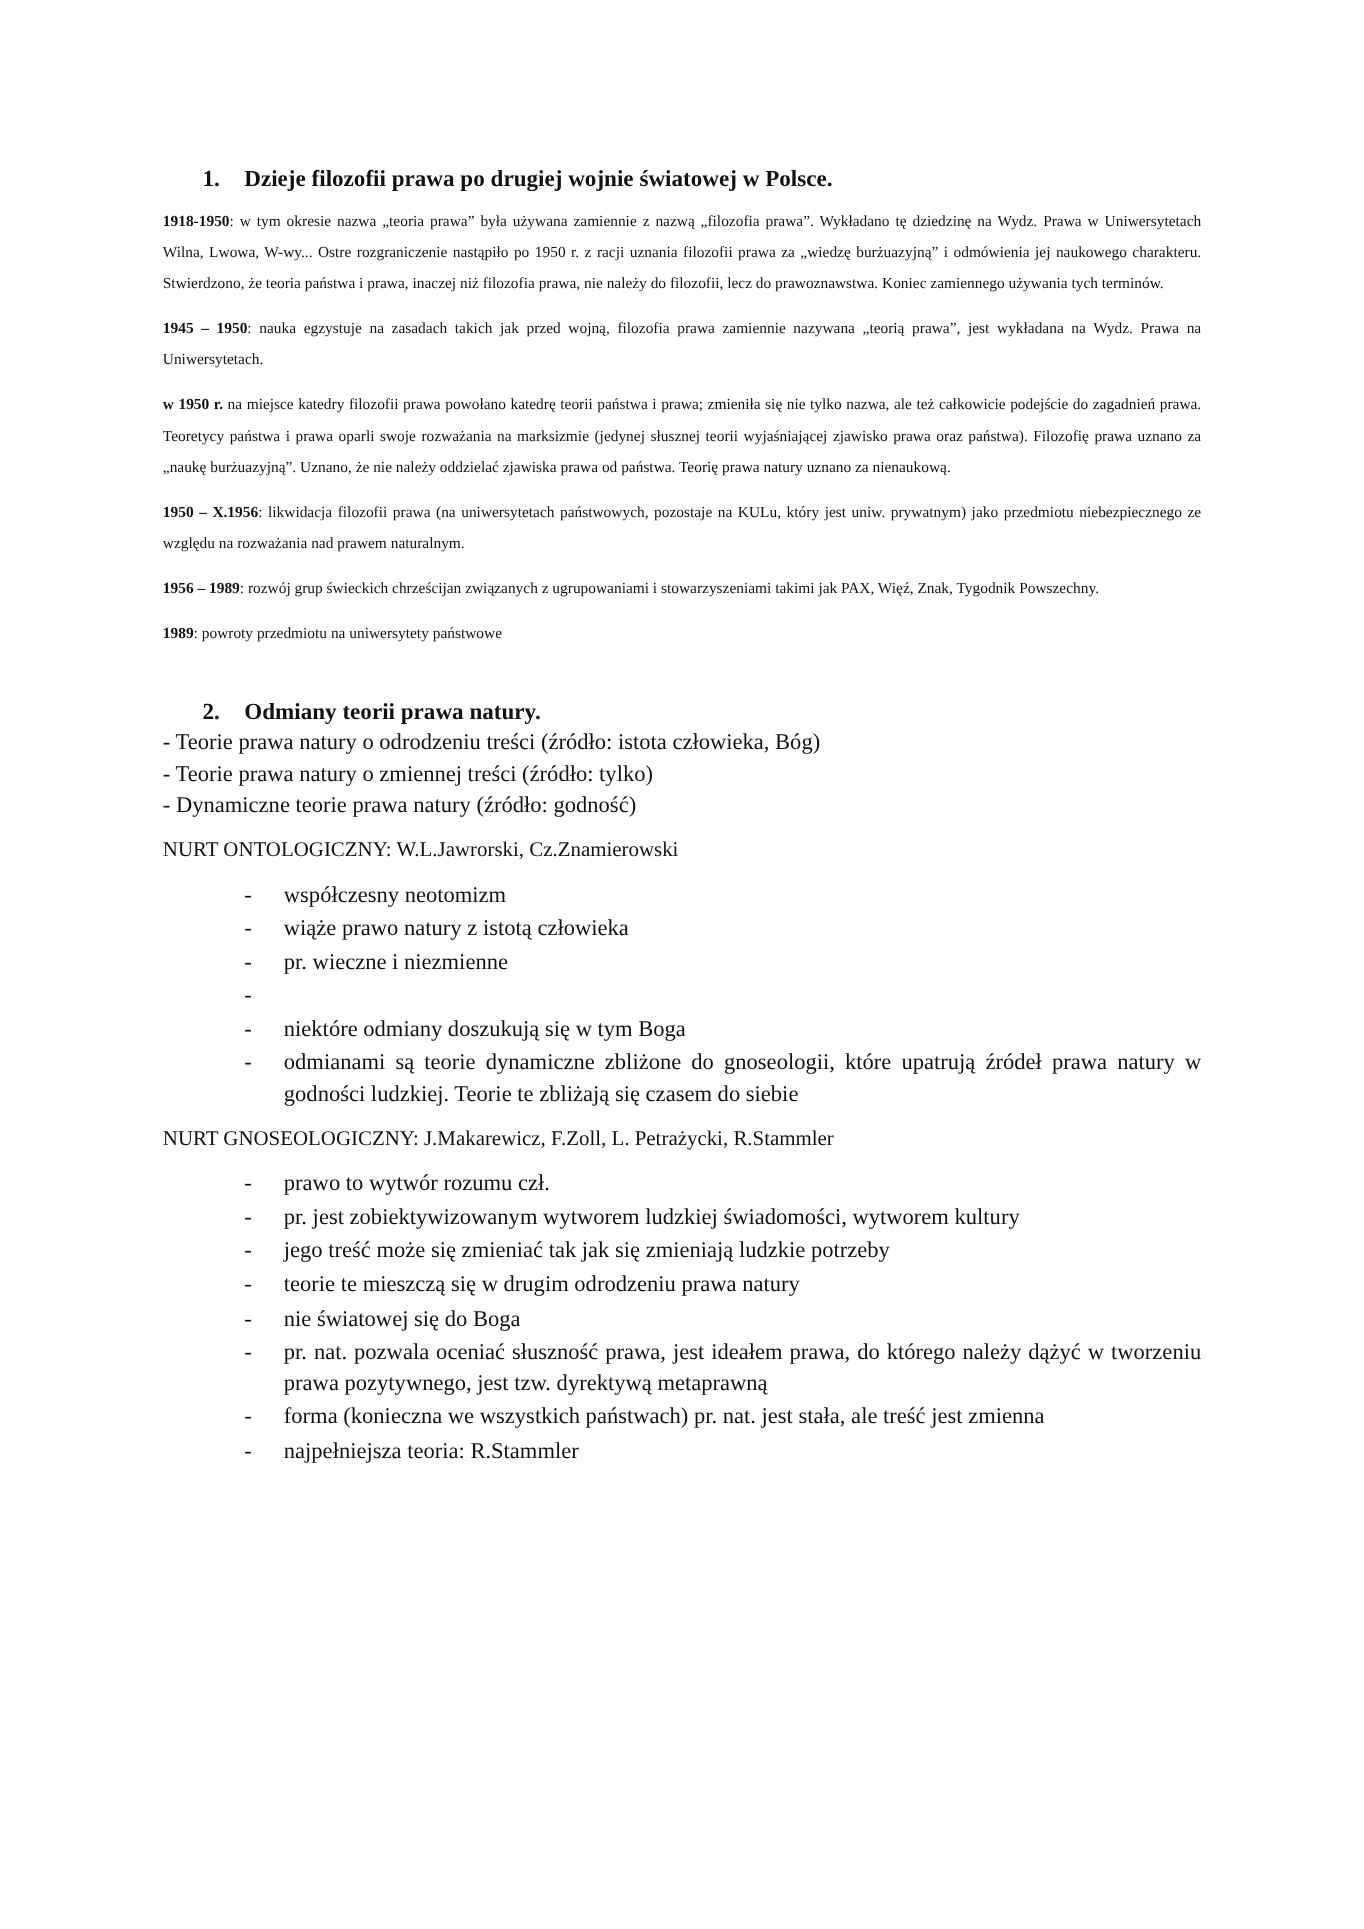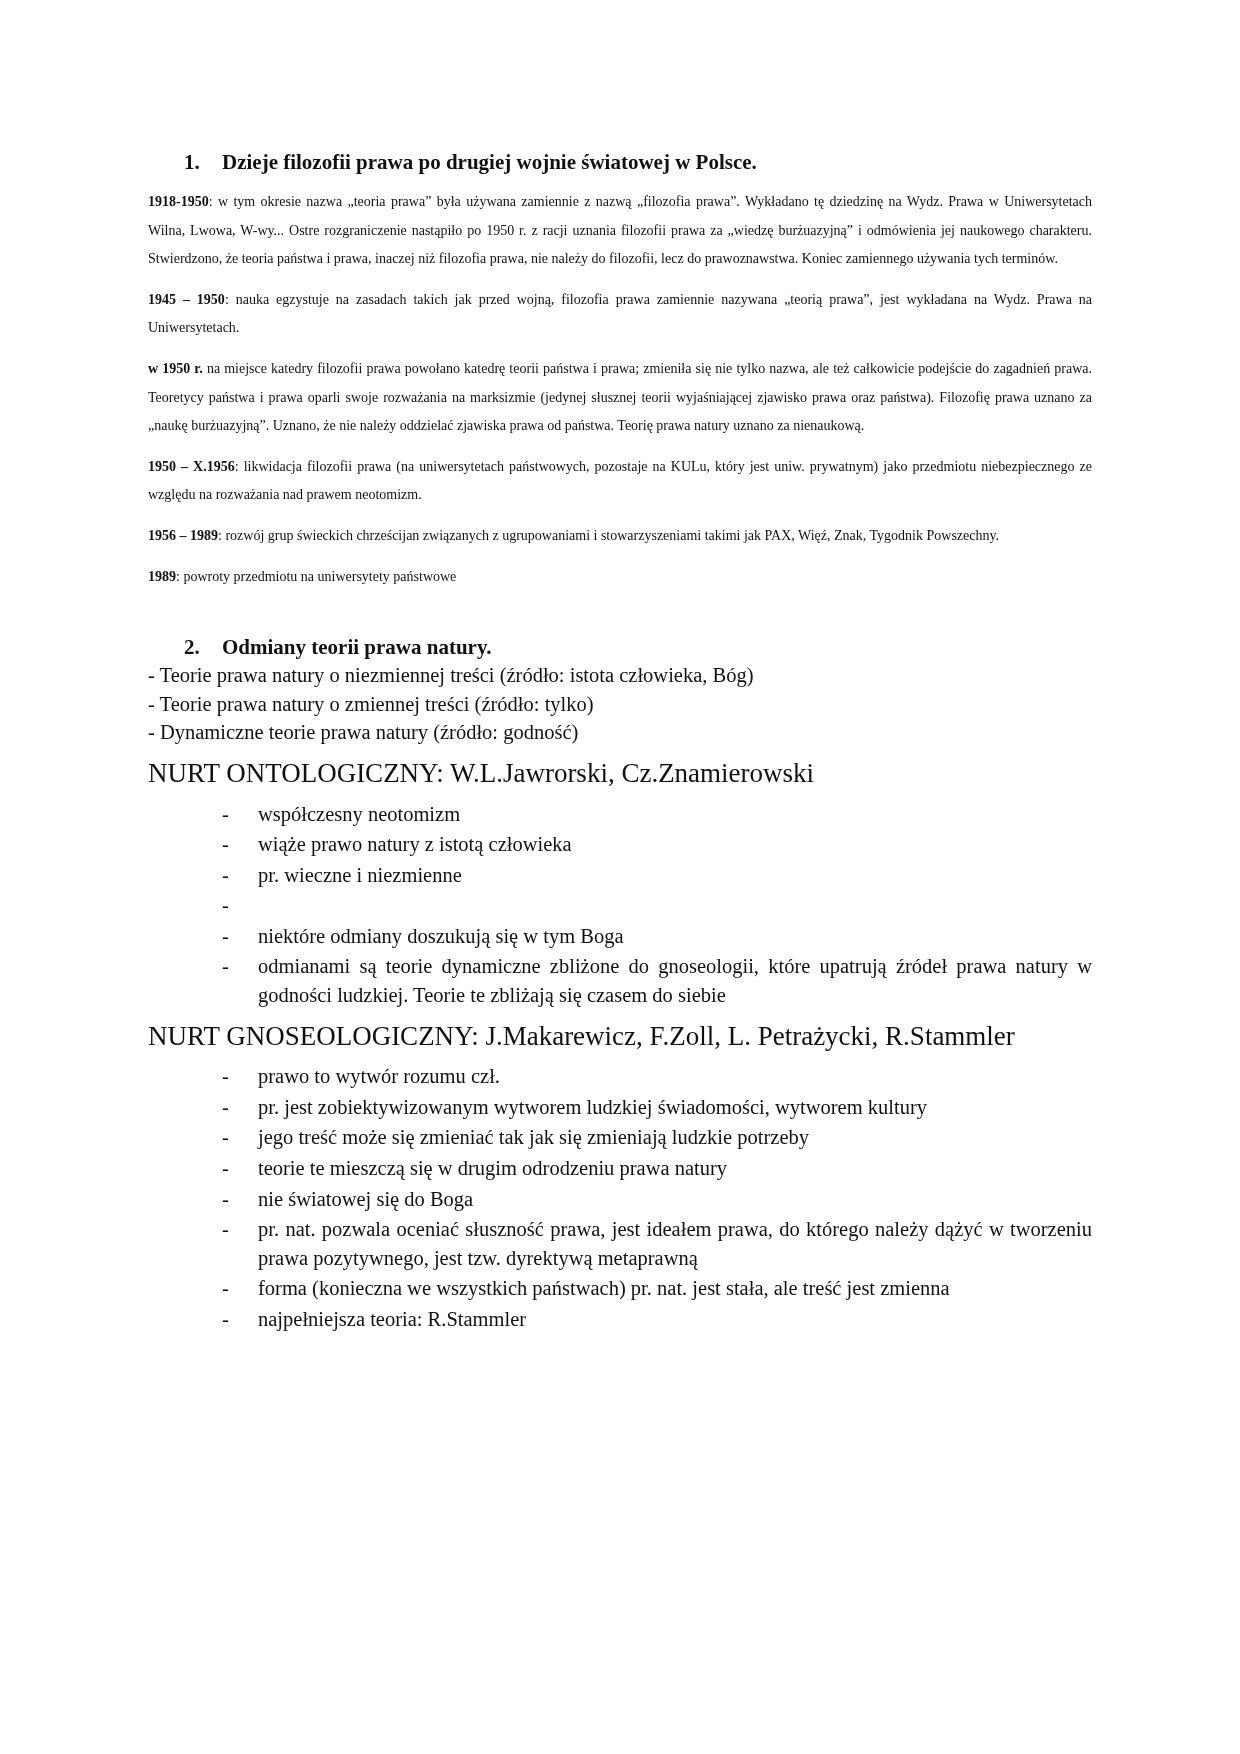--- a/index.html
+++ b/index.html
@@ -46,21 +46,21 @@
     }
     .dash-line {
       font-size: 20.5px;
       line-height: 28.6px;
       margin: 0;
     }
     .dash-group {
       margin-bottom: 12px;
     }
     .nurt {
-      font-size: 27px;
+      font-size: 19px;
       line-height: 28.6px;
       margin: 0 0 12px 0;
     }
     .bullets {
       list-style: none;
       margin: 0 0 12px 0;
       padding: 0;
     }
     .bullets li {
       display: flex;
@@ -97,40 +97,40 @@
 
   <p class="para">
     <span class="lead">1945 – 1950</span><span>: nauka egzystuje na zasadach takich jak przed wojną,  filozofia prawa zamiennie nazywana „teorią prawa”, jest wykładana na Wydz. Prawa na Uniwersytetach.</span>
   </p>
 
   <p class="para">
     <span class="lead">w 1950 r.</span><span> na miejsce katedry filozofii prawa powołano katedrę teorii państwa i prawa; zmieniła się nie tylko nazwa, ale też całkowicie podejście do zagadnień prawa. Teoretycy państwa i prawa oparli swoje rozważania na </span><span class="underline">marksizmie</span><span> (jedynej słusznej teorii wyjaśniającej zjawisko prawa oraz państwa). Filozofię prawa uznano za „naukę burżuazyjną”. Uznano, że nie należy oddzielać zjawiska prawa od państwa. Teorię prawa natury uznano za nienaukową.</span>
   </p>
 
   <p class="para">
-    <span class="lead">1950 – X.1956</span><span>: likwidacja filozofii prawa (na uniwersytetach państwowych, pozostaje na KULu, który jest uniw. prywatnym) jako przedmiotu niebezpiecznego ze względu na rozważania nad prawem neotomizm.</span>
+    <span class="lead">1950 – X.1956</span><span>: likwidacja filozofii prawa (na uniwersytetach państwowych, pozostaje na KULu, który jest uniw. prywatnym) jako przedmiotu niebezpiecznego ze względu na rozważania nad prawem naturalnym.</span>
   </p>
 
   <p class="para">
     <span class="lead">1956 – 1989</span><span>: rozwój grup świeckich chrześcijan związanych z ugrupowaniami i stowarzyszeniami takimi jak PAX, Więź, Znak, Tygodnik Powszechny.</span>
   </p>
 
   <p class="para">
     <span class="lead">1989</span><span>: powroty przedmiotu na uniwersytety państwowe</span>
   </p>
 
   <div class="spacer"></div>
 
   <div class="heading" style="margin-bottom:0;">
     <span class="num">2.</span>
     <span>Odmiany teorii prawa natury.</span>
   </div>
 
   <div class="dash-group">
-    <p class="dash-line">- Teorie prawa natury o niezmiennej treści (źródło: istota człowieka, Bóg)</p>
+    <p class="dash-line">- Teorie prawa natury o odrodzeniu treści (źródło: istota człowieka, Bóg)</p>
     <p class="dash-line">- Teorie prawa natury o zmiennej treści (źródło: tylko)</p>
     <p class="dash-line">- Dynamiczne teorie prawa natury (źródło: godność)</p>
   </div>
 
   <p class="nurt">NURT ONTOLOGICZNY:  W.L.Jawrorski, Cz.Znamierowski</p>
 
   <ul class="bullets">
     <li>
         <span class="dash">-</span>
         <span class="txt">współczesny neotomizm</span>

